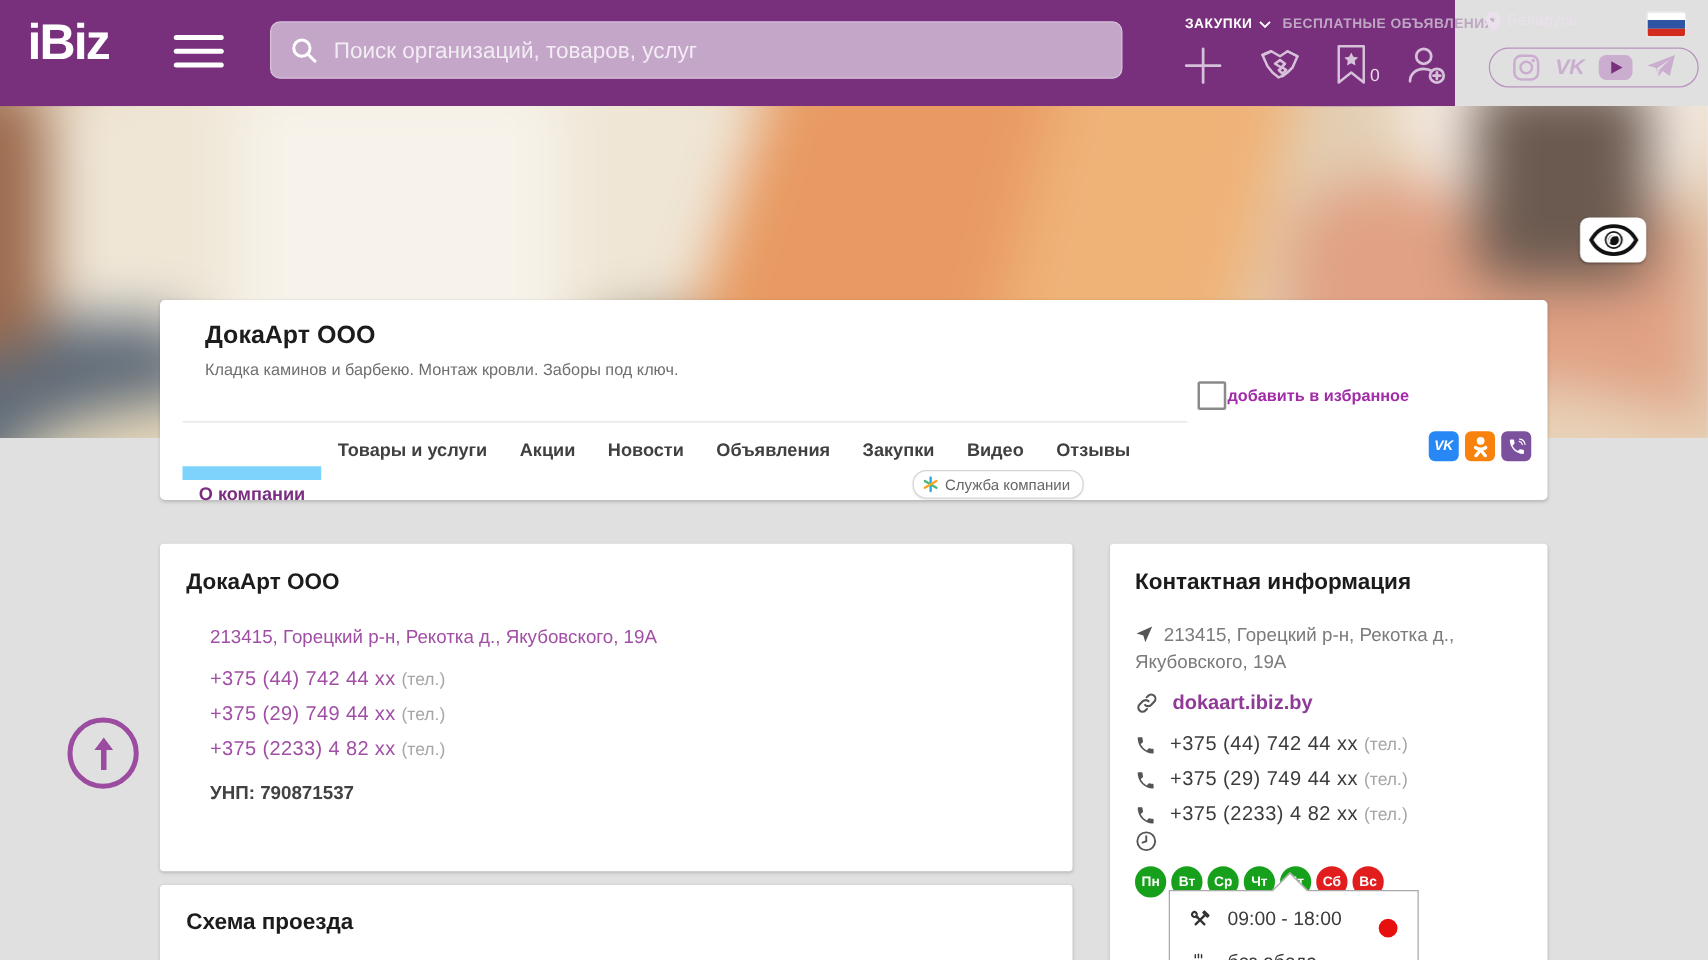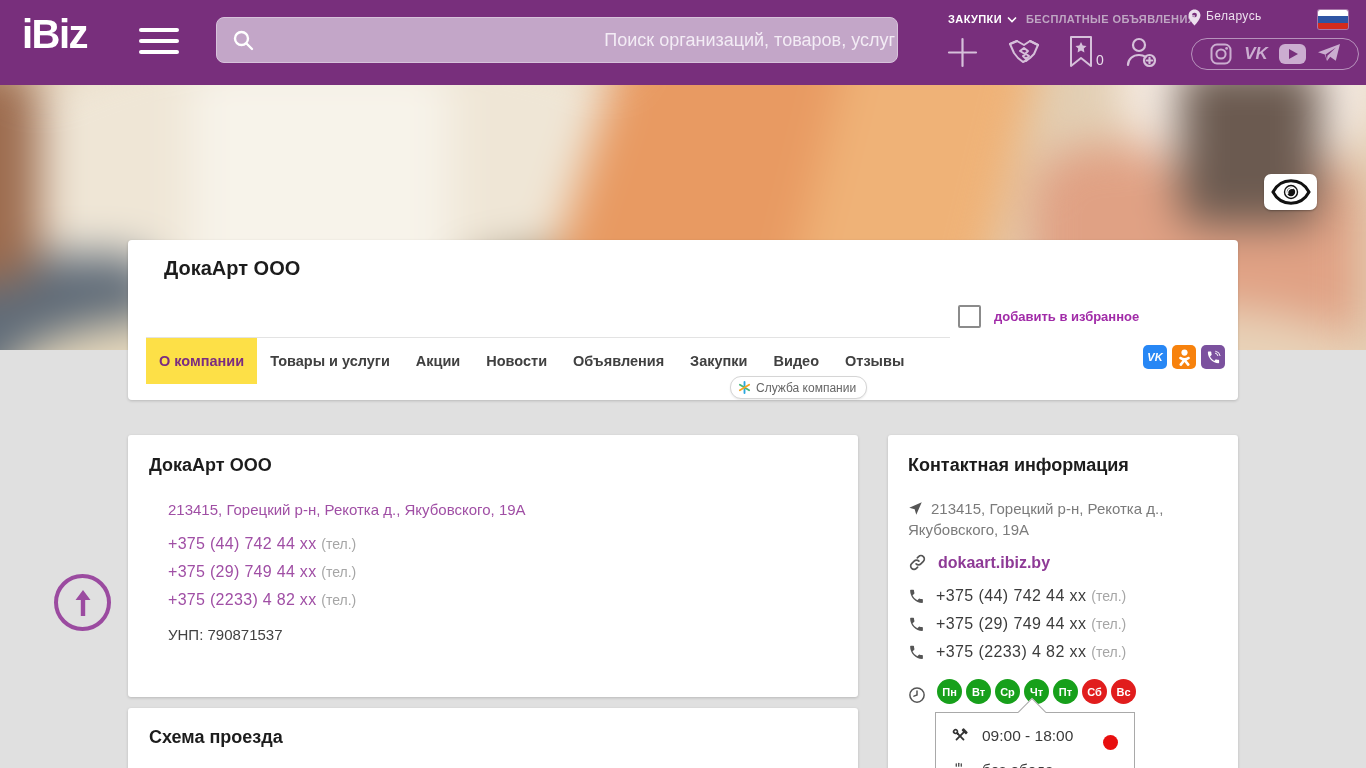--- a/index.html
+++ b/index.html
@@ -4,28 +4,28 @@
 <style>
   html,body{margin:0;padding:0;}
   body{
     width:1366px;height:768px;position:relative;overflow:hidden;
     background:#e0e0e0;
     font-family:"Liberation Sans","DejaVu Sans",sans-serif;
   }
   .card{background:#fff;border-radius:3px;box-shadow:0 1px 3px rgba(0,0,0,.18);position:absolute;}
 
   
-  .header{position:absolute;top:0;left:0;width:1366px;height:85px;background:#782f7c;z-index:30;}
+  .header{position:absolute;top:0;left:0;width:1164px;height:85px;background:#782f7c;z-index:30;}
   .logo{position:absolute;left:22px;top:12px;font-size:40px;font-weight:800;color:#fff;letter-spacing:-1.5px;cursor:pointer;}
   .hamburger{position:absolute;left:139px;top:28px;width:40px;height:28px;cursor:pointer;}
   .hamburger span{display:block;height:4px;background:#fff;border-radius:2px;margin-bottom:7px;}
   .search-wrap{position:absolute;left:216px;top:17px;width:682px;height:46px;background:#c3a6c8;
     border:1px solid #d7c2db;border-radius:8px;display:flex;align-items:center;padding:0 0 0 14px;box-sizing:border-box;}
   .search-wrap svg{flex:0 0 auto;margin-right:10px;}
-  .search-input{flex:1;background:transparent;border:none;outline:none;color:#14532d;font-size:18px;font-family:inherit;text-align:right;}
+  .search-input{flex:1;background:transparent;border:none;outline:none;color:#14532d;font-size:18px;font-family:inherit;}
   .search-input::placeholder{color:#f3ecf5;opacity:1;}
   .toprow{position:absolute;top:13px;font-size:11px;letter-spacing:.4px;color:#fff;cursor:pointer;white-space:nowrap;}
   .zakupki{left:948px;font-weight:bold;display:flex;align-items:center;gap:5px;}
   .freeads{left:1026px;color:#bfa6c3;font-weight:bold;}
   .region{left:1188px;top:9px;display:flex;align-items:flex-start;gap:5px;font-size:12px;color:#ecdfee;}
   .flag{position:absolute;left:1318px;top:10px;width:30px;height:19px;border-radius:2px;overflow:hidden;cursor:pointer;
     box-shadow:0 0 0 1px rgba(255,255,255,.35);}
   .flag div{height:33.4%;}
   .hicon{position:absolute;top:37px;cursor:pointer;}
   .bookmark-count{position:absolute;left:1096px;top:52px;color:#e7dbe9;font-size:14px;cursor:pointer;}
@@ -39,39 +39,39 @@
   .hero{position:absolute;top:85px;left:0;width:1366px;height:265px;overflow:hidden;background:#e3cfb4;}
   .hero-blur{position:absolute;left:-60px;top:-60px;right:-60px;bottom:-60px;filter:blur(22px);}
   .hb{position:absolute;border-radius:50%;}
   .eye-btn{position:absolute;left:1264px;top:89px;width:53px;height:36px;background:#fff;border-radius:7px;z-index:31;
     display:flex;align-items:center;justify-content:center;cursor:pointer;box-shadow:0 1px 2px rgba(0,0,0,.3);}
 
   
   .company-card{left:128px;top:240px;width:1110px;height:160px;z-index:20;border-radius:4px;}
   .company-name{position:absolute;left:36px;top:17px;font-size:20px;font-weight:800;color:#1c1c1c;}
   .company-desc{position:absolute;left:36px;top:48px;font-size:13px;color:#6f6f6f;}
-  .fav-row{position:absolute;left:830px;top:65px;display:flex;align-items:center;gap:13px;cursor:pointer;}
+  .fav-row{position:absolute;left:830px;top:65px;display:flex;align-items:center;gap:1px;cursor:pointer;}
   .fav-box{width:19px;height:19px;border:2px solid #8b8b8b;border-radius:2px;background:#fff;}
   .fav-label{font-size:13px;font-weight:bold;color:#a12ba8;}
   .tabs{position:absolute;left:18px;top:97px;width:804px;height:46px;border-top:1px solid #e3e3e3;display:flex;}
   .tab{line-height:46px;padding:0 13px;font-size:14.5px;font-weight:bold;color:#404040;cursor:pointer;white-space:nowrap;}
-  .tab.active{background:#fde047;color:#7b2d80;}
+  .tab.active{background:#7dd3fc;color:#7b2d80;margin-top:35px;}
   .emp-pill{position:absolute;left:602px;top:136px;height:21px;background:#fff;border:1px solid #d5d5d5;border-radius:11px;
     display:flex;align-items:center;gap:5px;padding:0 10px 0 7px;font-size:12px;color:#666;cursor:pointer;box-shadow:0 1px 2px rgba(0,0,0,.08);}
   .card-socials{position:absolute;left:1015px;top:105px;display:flex;gap:5px;}
   .soc{width:24px;height:24px;border-radius:5px;display:flex;align-items:center;justify-content:center;cursor:pointer;}
   .soc-vk{font-size:11px;font-weight:800;color:#fff;font-style:italic;}
 
   
   .info-card{left:128px;top:435px;width:730px;height:262px;}
   .info-title{position:absolute;left:21px;top:20px;font-size:18px;font-weight:800;color:#1c1c1c;}
   .info-addr{position:absolute;left:40px;top:66px;font-size:15px;color:#a04fa5;cursor:pointer;}
   .iphone{position:absolute;left:40px;font-size:16px;color:#a04fa5;letter-spacing:.3px;cursor:pointer;}
   .iphone .tel{font-size:14px;color:#a6a6a6;letter-spacing:0;}
-  .unp{position:absolute;left:40px;top:191px;font-size:15px;color:#424242;}
+  .unp{position:absolute;left:40px;top:191px;font-size:15px;color:#424242;font-weight:bold;}
 
   
   .map-card{left:128px;top:708px;width:730px;height:90px;}
   .map-title{position:absolute;left:21px;top:19px;font-size:18px;font-weight:800;color:#1c1c1c;}
 
   
   .contact-card{left:888px;top:435px;width:350px;height:363px;}
   .contact-title{position:absolute;left:20px;top:20px;font-size:18px;font-weight:800;color:#1c1c1c;}
   .crow{position:absolute;left:20px;display:flex;align-items:flex-start;gap:11px;}
   .caddr{width:296px;font-size:15px;color:#7b7b7b;line-height:1.42;}
@@ -197,20 +197,21 @@
       <path d="M2 13C6 5.5 12.5 1.8 20 1.8S34 5.5 38 13c-4 7.5-10.5 11.2-18 11.2S6 20.5 2 13z" stroke="#111" stroke-width="3"></path>
       <circle cx="20" cy="13" r="7.2" fill="#111"></circle>
       <circle cx="20" cy="13" r="5" fill="none" stroke="#fff" stroke-width="1.6"></circle>
       <path d="M22.5 9.5a4.6 4.6 0 00-5.8 5.6" stroke="#fff" stroke-width="1.4"></path>
     </svg>
   </div>
 </div>
 
 <div class="card company-card">
   <div class="company-name">ДокаАрт ООО</div>
+  <div class="company-desc">Кладка каминов и барбекю. Монтаж кровли. Заборы под ключ.</div>
 
   <div class="fav-row">
     <div class="fav-box"></div>
     <div class="fav-label">добавить в избранное</div>
   </div>
 
   <div class="tabs">
     <div class="tab active">О компании</div>
     <div class="tab">Товары и услуги</div>
     <div class="tab">Акции</div>
@@ -303,21 +304,21 @@
       </svg>
     <span class="cphone"><span>+375 (29) 749 44 xx</span> <span class="tel">(тел.)</span></span>
   </div>
   <div class="crow" style="top:208px;align-items:center;">
     <svg width="17" height="17" viewBox="0 0 24 24" fill="#555">
         <path d="M6.6 10.8a15 15 0 006.6 6.6l2.2-2.2c.3-.3.7-.4 1-.2 1.1.4 2.3.6 3.6.6.6 0 1 .4 1 1V20c0 .6-.4 1-1 1C10.9 21 3 13.1 3 3.5c0-.6.4-1 1-1h3.5c.6 0 1 .4 1 1 0 1.2.2 2.4.6 3.6.1.3 0 .7-.3 1l-2.2 2.2z"></path>
       </svg>
     <span class="cphone"><span>+375 (2233) 4 82 xx</span> <span class="tel">(тел.)</span></span>
   </div>
 
-  <div class="crow" style="top:244px;align-items:flex-end;">
+  <div class="crow" style="top:229px;align-items:flex-start;flex-direction:column;">
     <svg width="18" height="18" viewBox="0 0 24 24" fill="none" stroke="#555" stroke-width="2">
         <circle cx="12" cy="12" r="9.5"></circle>
         <polyline points="12,6.5 12,12 8,13.5" stroke-linecap="round"></polyline>
       </svg>
     <div class="days">
       <div class="day open">Пн</div>
       <div class="day open">Вт</div>
       <div class="day open">Ср</div>
       <div class="day open">Чт</div>
       <div class="day open">Пт</div>

